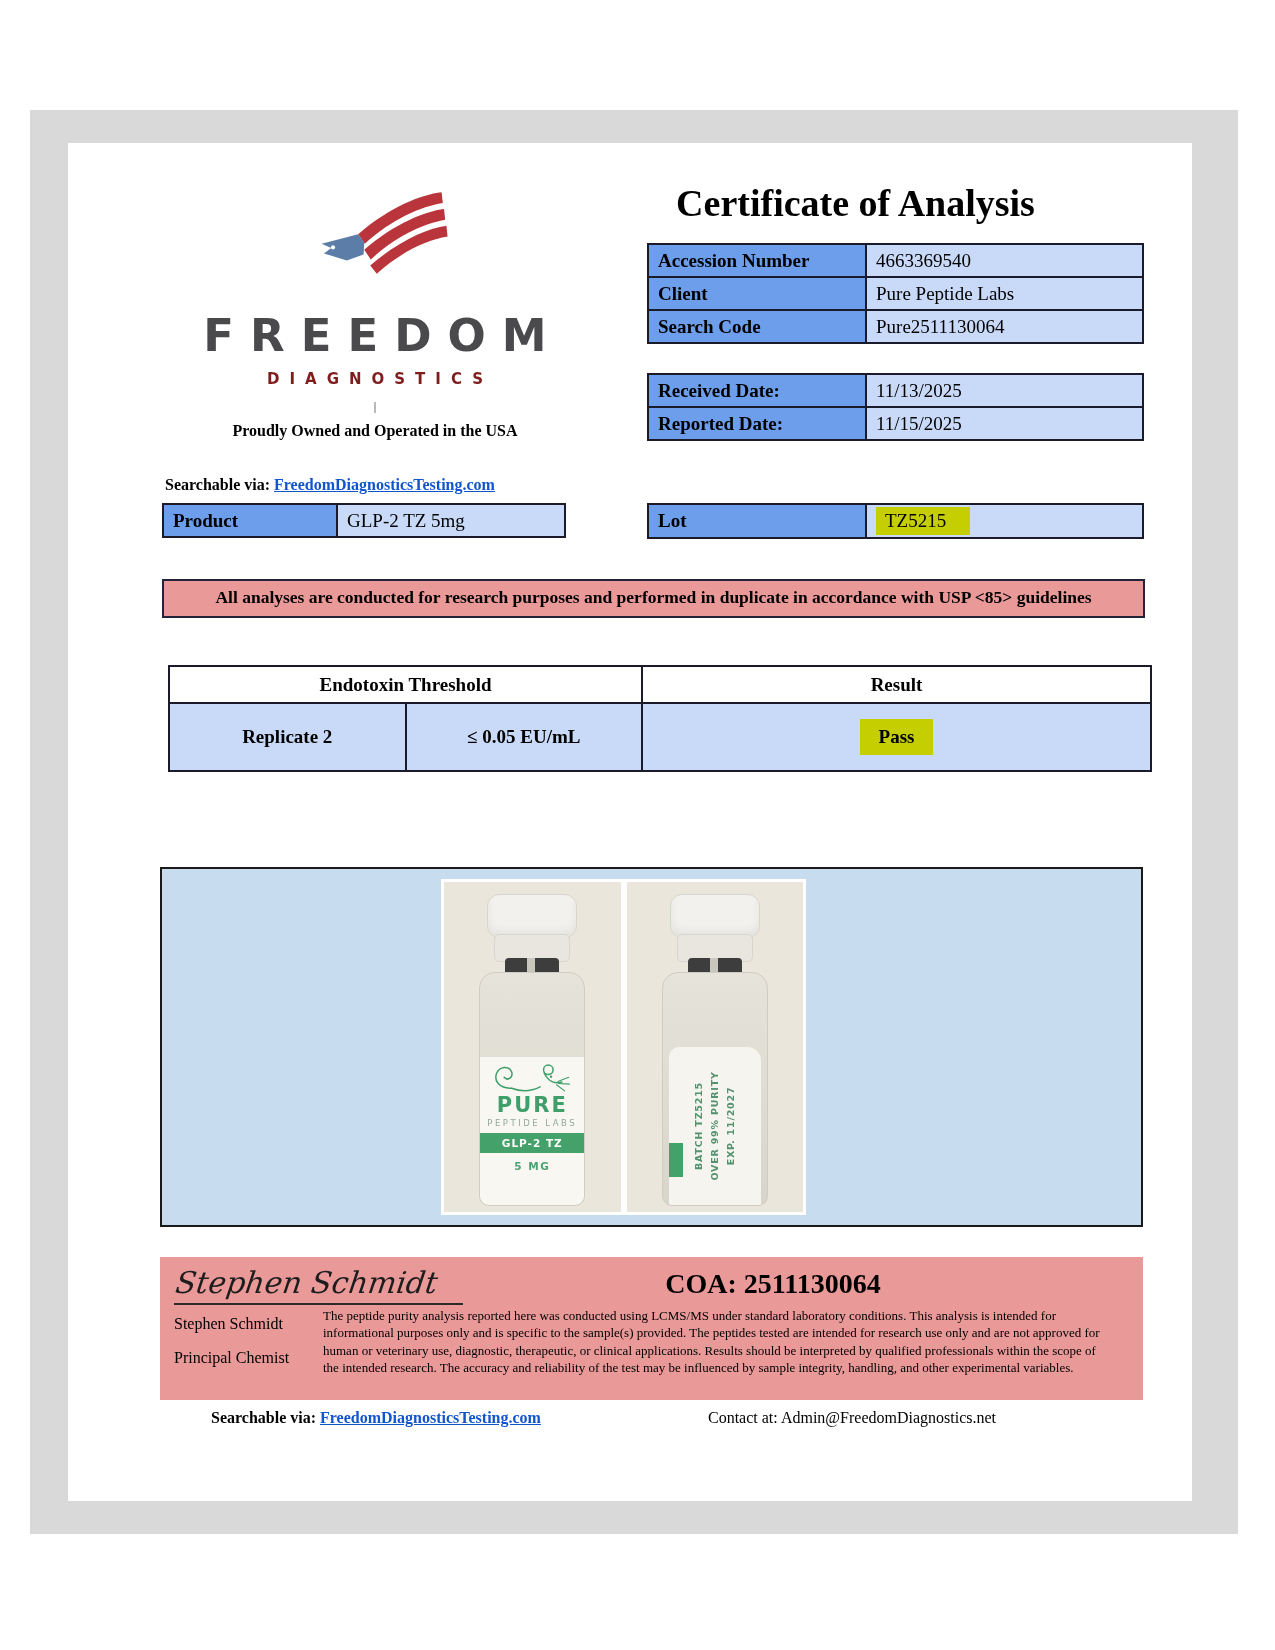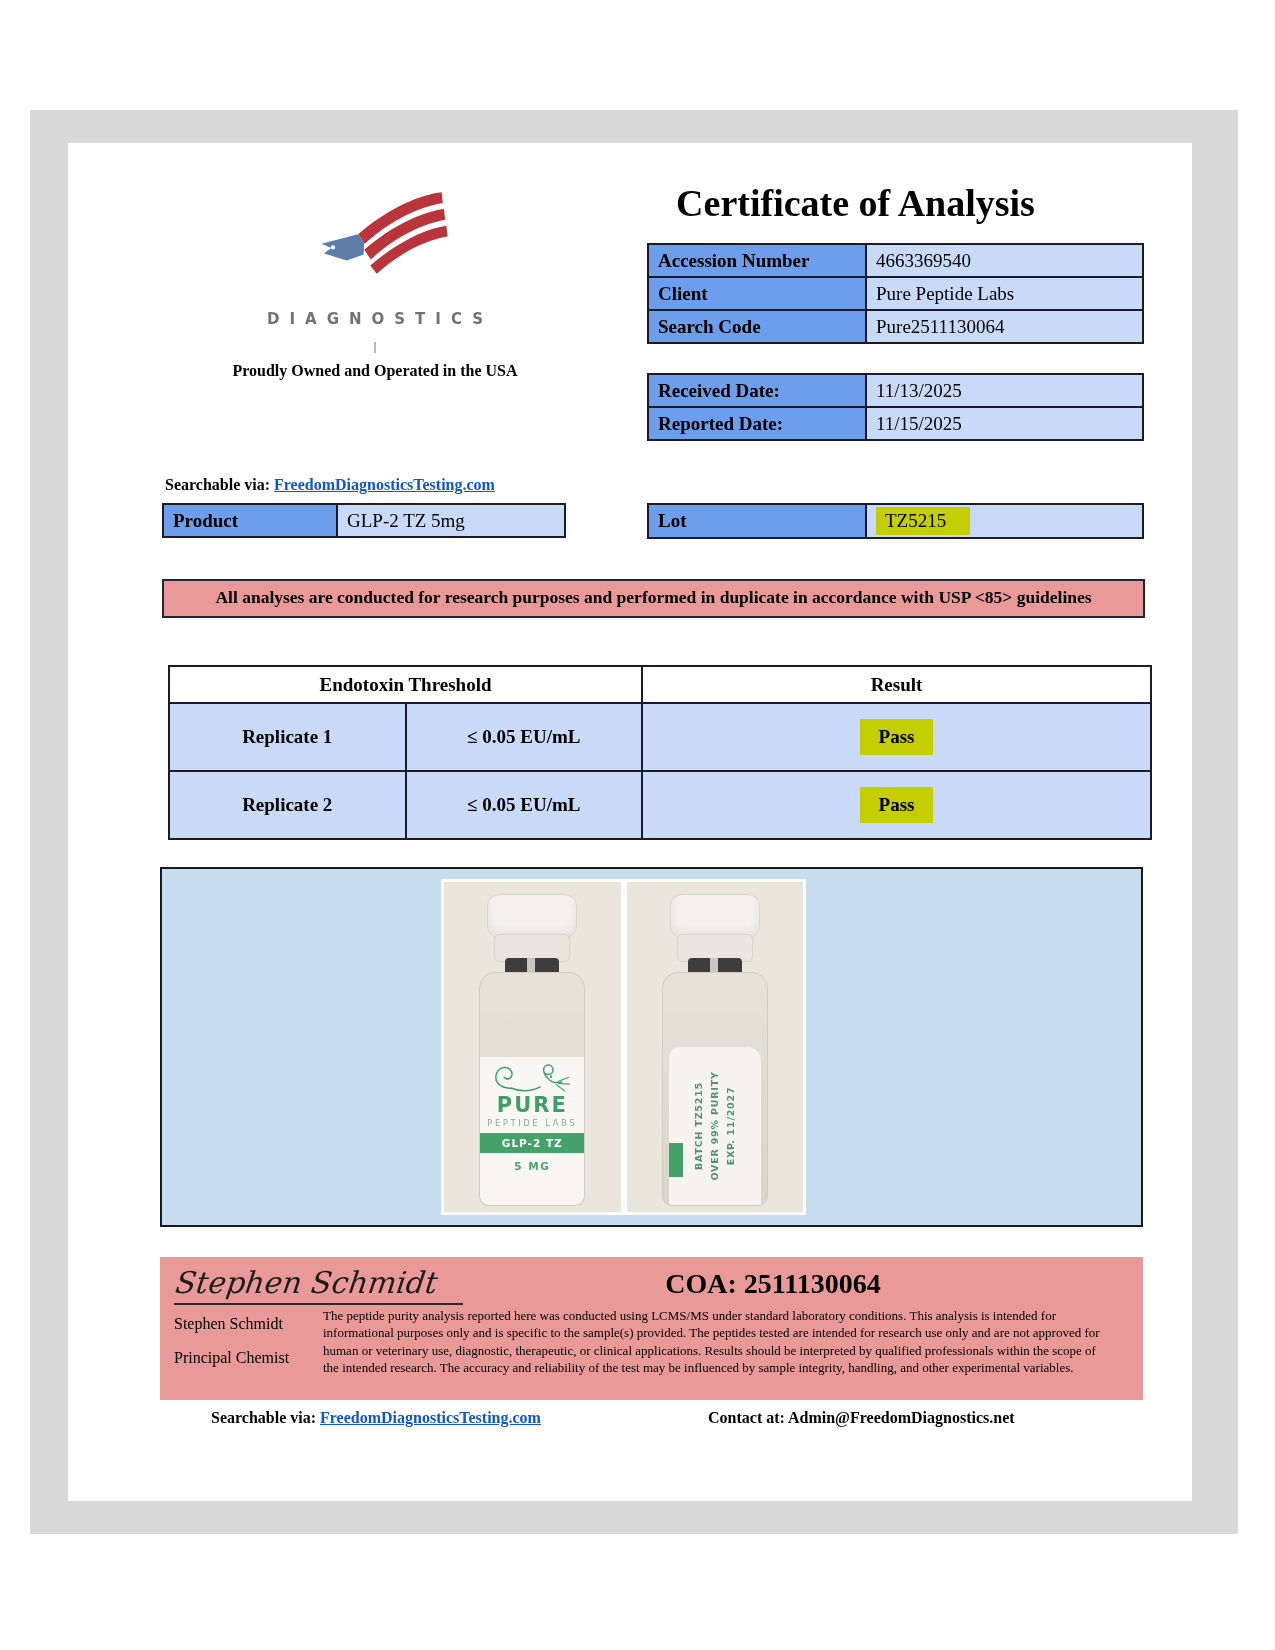--- a/index.html
+++ b/index.html
@@ -5,21 +5,21 @@
   html,body{margin:0;padding:0;}
   body{width:1275px;height:1650px;background:#ffffff;font-family:"Liberation Serif",serif;color:#000;}
   .page{position:relative;width:1275px;height:1650px;background:#fff;overflow:hidden;}
   .frame{position:absolute;left:30px;top:110px;width:1208px;height:1424px;background:#d9d9d9;}
   .content{position:absolute;left:68px;top:143px;width:1124px;height:1358px;background:#ffffff;}
 
   
   .logo-block{position:absolute;left:87px;top:40px;width:440px;text-align:center;}
   .eagle{width:150px;height:112px;margin:0 auto;display:block;}
   .brand{font-family:"DejaVu Sans",sans-serif;font-weight:bold;font-size:45px;letter-spacing:16px;color:#4a4a4c;margin-top:14px;text-indent:16px;}
-  .subbrand{font-family:"DejaVu Sans",sans-serif;font-size:15px;font-weight:bold;letter-spacing:10px;color:#737373;margin-top:15px;text-indent:10px;}
+  .subbrand{font-family:"DejaVu Sans",sans-serif;font-size:15px;font-weight:bold;letter-spacing:10px;color:#7f1d1d;margin-top:8px;text-indent:10px;}
   .tick{width:2px;height:11px;background:#b9b9b9;margin:14px auto 0;}
   .tagline{font-weight:bold;font-size:16px;margin-top:9px;}
   .searchable{position:absolute;left:97px;top:333px;font-size:16px;font-weight:bold;}
   .link{color:#1155cc;text-decoration:underline;cursor:pointer;}
 
   
   .coa-title{position:absolute;left:500px;top:38px;width:575px;text-align:center;font-size:38px;font-weight:bold;}
 
   
   table.kv{position:absolute;border-collapse:collapse;table-layout:fixed;}
@@ -71,37 +71,38 @@
   .sigblock{position:absolute;left:92px;top:1114px;width:983px;height:143px;background:#ea9999;}
   .sig-script{position:absolute;left:14px;top:8px;font-family:"DejaVu Serif",serif;font-style:italic;font-size:30px;color:#1d1d1d;border-bottom:2px solid #2a2a2a;padding:0 26px 3px 2px;}
   .sig-script span{display:inline-block;transform:skewX(-8deg);}
   .sig-coa{position:absolute;left:333px;top:11px;width:560px;text-align:center;font-weight:bold;font-size:28px;}
   .sig-name{position:absolute;left:14px;top:58px;font-size:16px;}
   .sig-role{position:absolute;left:14px;top:92px;font-size:16px;}
   .sig-disc{position:absolute;left:163px;top:50px;width:792px;font-size:13px;line-height:1.34;}
 
   
   .footer-search{position:absolute;left:143px;top:1266px;font-size:16px;font-weight:bold;}
-  .footer-contact{position:absolute;left:640px;top:1266px;font-size:16px;font-weight:bold;}
+  .footer-contact{position:absolute;left:640px;top:1266px;font-size:16px;font-weight:normal;}
 </style>
 </head>
 <body>
 
 <div class="page">
   <div class="frame"></div>
   <div class="content">
 
     <div class="logo-block">
       <svg class="eagle" viewBox="0 0 250 160">
         <path fill="#b9353b" d="M97,72 C150,26 202,6 236,2 L238,20 C202,26 154,46 108,88 Z"></path>
         <path fill="#b9353b" d="M107,98 C158,54 208,34 240,30 L242,48 C208,54 162,74 118,114 Z"></path>
         <path fill="#b9353b" d="M117,124 C164,84 212,62 244,58 L246,76 C212,82 170,100 128,138 Z"></path>
         <path fill="#5b7da8" d="M97,72 L36,88 L52,95 L40,104 L78,116 L106,106 L107,86 Z"></path>
         <circle cx="55" cy="94" r="3.5" fill="#ffffff"></circle>
       </svg>
+      <div class="brand">FREEDOM</div>
       <div class="subbrand">DIAGNOSTICS</div>
       <div class="tick"></div>
       <div class="tagline">Proudly Owned and Operated in the USA</div>
     </div>
     <div class="searchable">
       <span>Searchable via:</span>
       <span class="link">FreedomDiagnosticsTesting.com</span>
     </div>
 
     <div class="coa-title">Certificate of Analysis</div>
@@ -156,27 +157,20 @@
     </tbody>
       </table>
 
     <div class="notice">All analyses are conducted for research purposes and performed in duplicate in accordance with USP &lt;85&gt; guidelines</div>
 
     <table class="kv t-endo">
       <tbody>
           <tr>
         <td class="hd" colspan="2">Endotoxin Threshold</td>
         <td class="hd c3">Result</td>
-      </tr>
-      <tr>
-        <td class="dr c1">Replicate 1</td>
-        <td class="dr c2">≤ 0.05 EU/mL</td>
-        <td class="dr c3">
-          <span class="pass">Pass</span>
-        </td>
       </tr>
       <tr>
         <td class="dr c1">Replicate 2</td>
         <td class="dr c2">≤ 0.05 EU/mL</td>
         <td class="dr c3">
           <span class="pass">Pass</span>
         </td>
       </tr>
     </tbody>
       </table>

